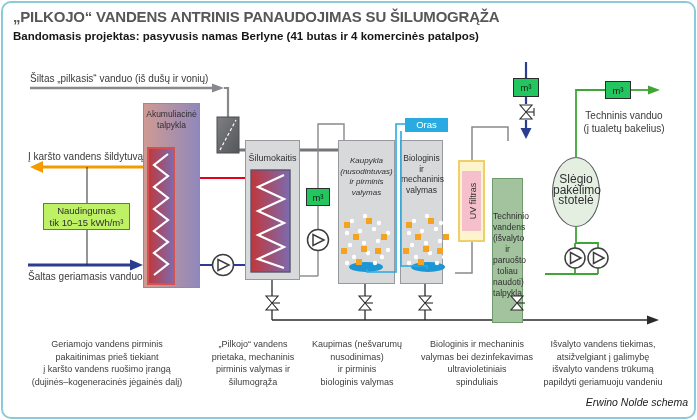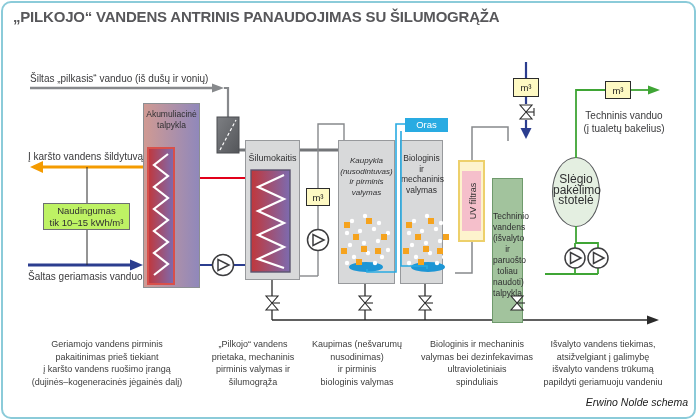--- a/index.html
+++ b/index.html
@@ -11,33 +11,34 @@
   .z1{z-index:1;} .z3{z-index:3;}
   .box{position:absolute;box-sizing:border-box;z-index:2;text-align:center;color:#2f2f31;}
   .ml{white-space:pre-line;}
   .tank{background:#d8d9da;border:1px solid #97999c;font-size:8.5px;line-height:10.5px;}
   .acc{background:linear-gradient(90deg,#d09a93,#9088bb);border:1px solid #8c8f93;font-size:8.5px;line-height:10.5px;}
   .greentank{background:#a2c39d;border:1.2px solid #6f9a6c;font-size:8.5px;line-height:11px;}
   .oras{background:#29abe2;border:none;color:#fff;font-size:9.5px;line-height:14px;}
   .uvout{background:#fdf3cd;border:2px solid #edd06b;}
   .uvin{position:absolute;left:462px;top:171px;width:19px;height:60px;background:#f5bfcb;z-index:2;}
   .uvtext{position:absolute;left:448px;top:186px;width:50px;height:30px;z-index:3;transform:rotate(-90deg);font-size:9px;color:#333;text-align:center;line-height:30px;}
-  .mcube{position:absolute;box-sizing:border-box;background:#fef9c3;border:1.3px solid #2b2b2b;z-index:4;text-align:center;font-size:9.5px;color:#1a1a1a;}
+  .mcube{position:absolute;box-sizing:border-box;background:#22c55e;border:1.3px solid #2b2b2b;z-index:4;text-align:center;font-size:9.5px;color:#1a1a1a;}
   .ellipse{position:absolute;left:552px;top:157px;width:48px;height:70px;background:#e4efe1;border:1.2px solid #55575a;border-radius:50%;z-index:2;text-align:center;font-size:12px;line-height:10.5px;color:#2f2f31;padding-top:16px;box-sizing:border-box;}
   .flbl{position:absolute;font-size:10px;color:#3a3a3c;z-index:4;}
   .note{position:absolute;left:43px;top:203px;width:87px;height:27px;background:#bef264;border:1px solid #6d6f72;z-index:2;font-size:9.5px;line-height:12px;text-align:center;color:#2f2f31;box-sizing:border-box;padding-top:1px;}
   .cap{position:absolute;top:338px;font-size:9px;line-height:12.5px;text-align:center;color:#3d3d3d;z-index:2;}
   .credit{position:absolute;left:500px;top:396px;width:188px;text-align:right;font-size:10.5px;font-style:italic;color:#1a1a1a;z-index:2;}
 </style>
 </head>
 <body>
 
 <div class="stage">
   <div class="frame"></div>
   <div class="title">„PILKOJO“ VANDENS ANTRINIS PANAUDOJIMAS SU ŠILUMOGRĄŽA</div>
+  <div class="subtitle">Bandomasis projektas: pasyvusis namas Berlyne (41 butas ir 4 komercinės patalpos)</div>
 
   <svg class="lay z1" width="697" height="420">
     <defs>
       <linearGradient id="gFil" x1="0" y1="0" x2="1" y2="1">
         <stop offset="0" stop-color="#7d7f83"></stop>
           <stop offset="1" stop-color="#54565a"></stop>
       </linearGradient>
     </defs>
 
     <g>

